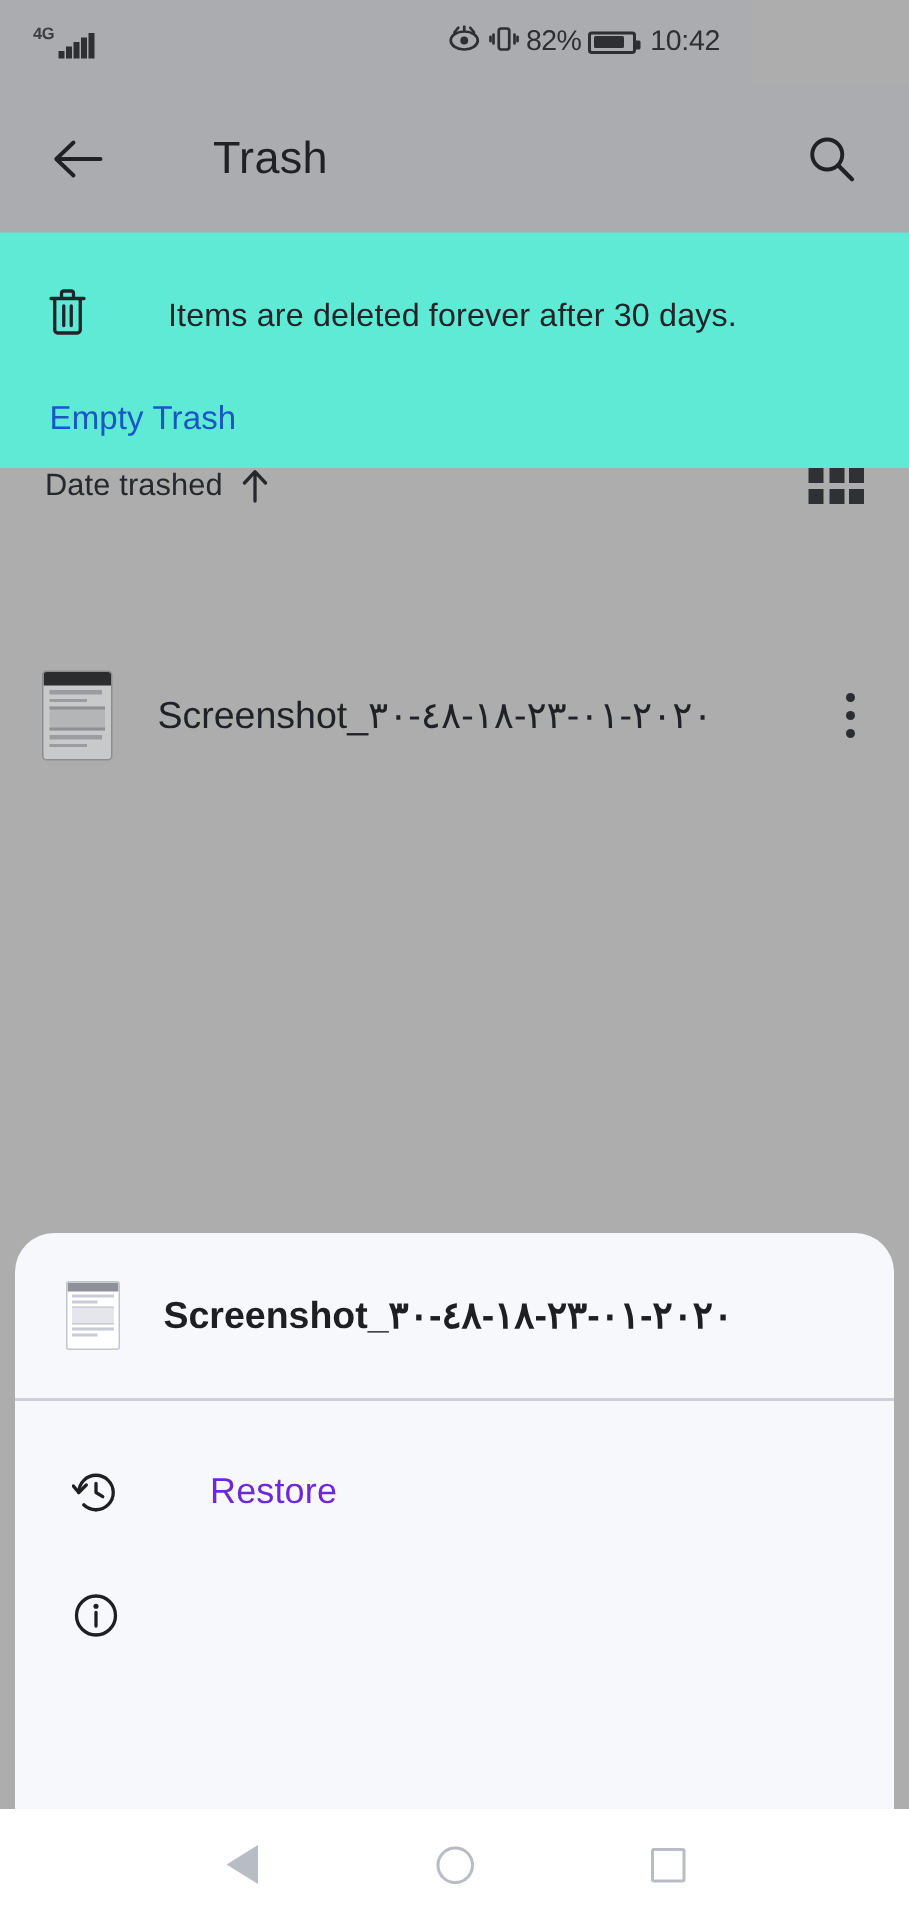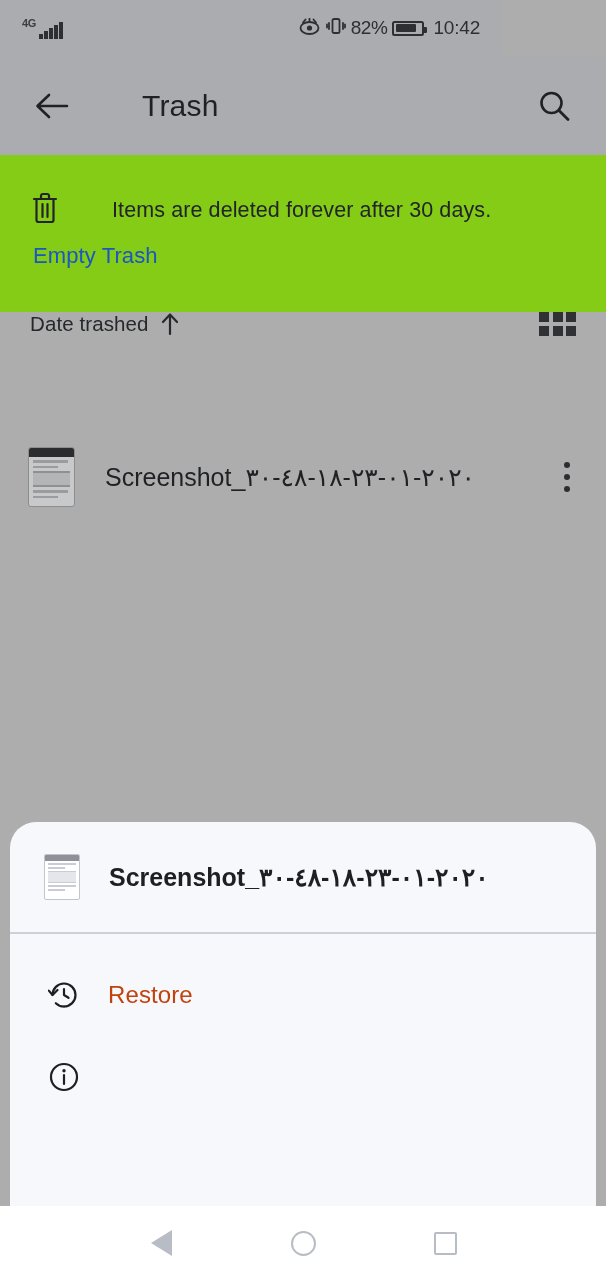--- a/index.html
+++ b/index.html
@@ -57,29 +57,29 @@
   .appbar .title {
     font-size:30px; color:#1f2124; margin-left:68px; letter-spacing:0.2px;
   }
   .appbar .spacer { flex:1; }
   .icon-btn { display:flex; align-items:center; justify-content:center;
               width:44px; height:44px; }
 
   
   .banner {
     position:absolute; top:155px; left:0; width:606px; height:157px;
-    background:#84cc16;
+    background:#5eead4;
     padding:36px 30px 12px 30px;
   }
   .banner-row { display:flex; align-items:center; }
   .banner-text {
     font-size:21.5px; color:#22242a; margin-left:52px; letter-spacing:0.1px;
   }
   .banner-link {
-    display:inline-block; margin-top:14px; margin-left:3px;
+    display:inline-block; margin-top:36px; margin-left:3px;
     font-size:22px; color:#1a56c4; letter-spacing:0.1px;
   }
 
   
   .sortrow {
     position:absolute; top:312px; left:0; width:606px; height:110px;
     display:flex; align-items:flex-start; padding:0 30px;
   }
   .sort-label { font-size:20.5px; color:#26282c; letter-spacing:0.1px; }
   .sort-arrow { margin-left:11px; display:inline-flex; align-items:center; }
@@ -138,21 +138,21 @@
   .sheet-name {
     margin-left:29px; font-size:25px; color:#1d1f23;
     font-weight:700; white-space:nowrap; letter-spacing:0;
   }
   .divider { height:1.5px; background:#cdd0d9; }
   .menu { padding-top:20px; }
   .menu-item {
     height:82px; display:flex; align-items:center; padding:0 34px;
   }
   .mi-icon { width:40px; display:flex; align-items:center; justify-content:center; }
-  .mi-label { margin-left:24px; font-size:24px; color:#c2410c; letter-spacing:0.1px; }
+  .mi-label { margin-left:56px; font-size:24px; color:#6d28d9; letter-spacing:0.1px; }
 
   
   .navbar {
     position:absolute; left:0; bottom:0; width:606px; height:74px;
     background:#ffffff;
     display:flex; align-items:center; justify-content:space-around;
     padding:0 90px;
   }
   .nav-btn { display:flex; align-items:center; justify-content:center; width:56px; height:56px; }
   .nav-tri {

